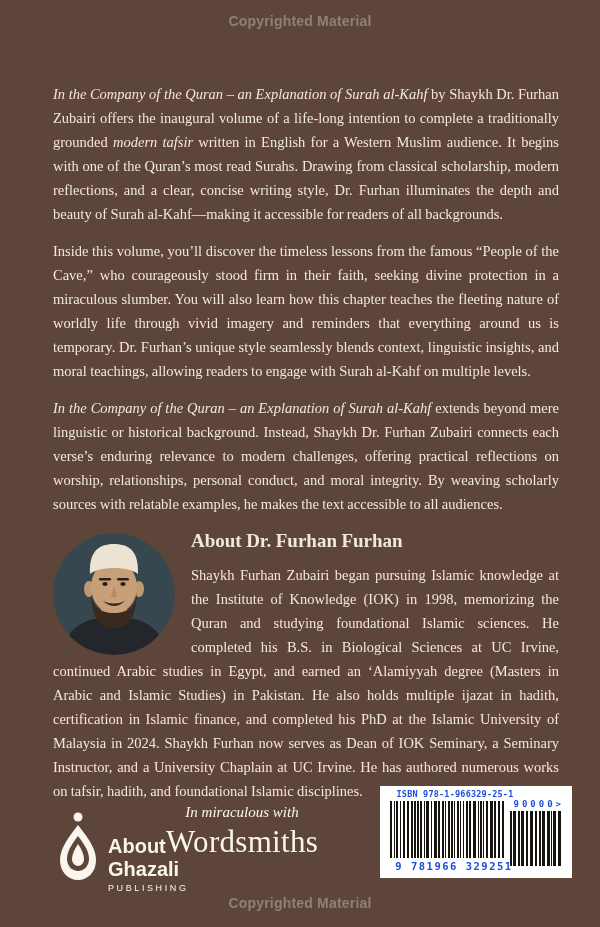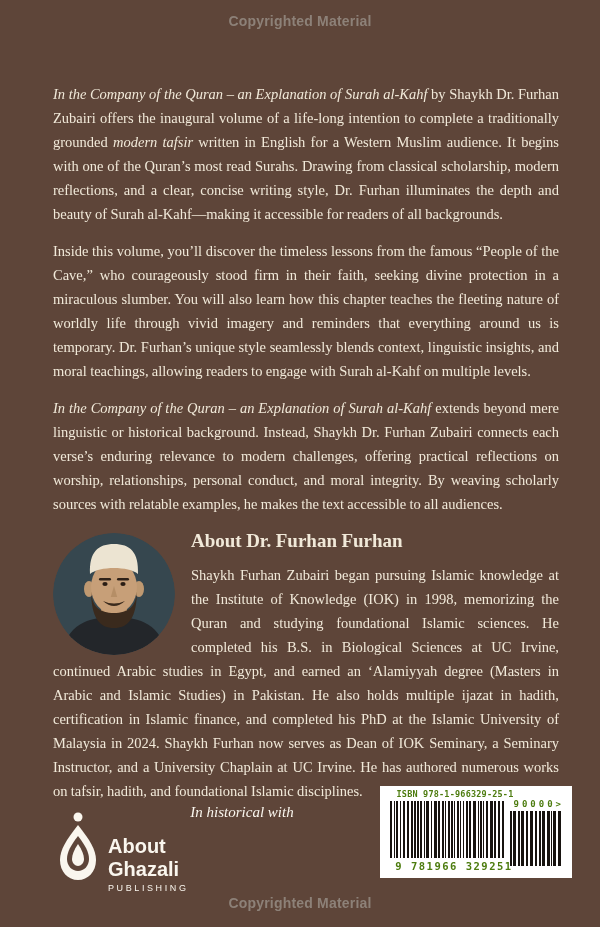--- a/index.html
+++ b/index.html
@@ -68,21 +68,21 @@
   .assoc { font-style:italic; font-size:15px; }
   .ws-name { font-size:31px; line-height:1.05; margin-top:5px; letter-spacing:0.3px; }
   .ws-press {
     color:var(--accent-orange, #d4713c);
     font-size:26px; line-height:1;
     text-align:right; padding-right:8px; margin-top:-4px;
   }
 
   .barcode {
     position:absolute; left:380px; top:4px; width:192px; height:92px;
-    background:#ffffff; color:#4d7c0f;
+    background:#ffffff; color:#1d4ed8;
     font-family:"DejaVu Sans Mono", monospace;
   }
   .bc-isbn {
     position:absolute; top:3px; left:8px; width:134px;
     text-align:center; font-size:8.5px; font-weight:bold; letter-spacing:0.2px;
     white-space:nowrap;
   }
   .bc-addon-label {
     position:absolute; top:13px; right:8px;
     font-size:9px; font-weight:bold; letter-spacing:3px;
@@ -150,21 +150,22 @@
         <path d="M22 34 C18 40 16 45 16 49 C16 53 19 56 22 56 C25 56 28 53 28 49 C28 45 26 40 22 34 Z" fill="#faf6ee"></path>
       </svg>
       <div class="ig-text">
         <div class="ig-line1">About</div>
         <div class="ig-line2">Ghazali</div>
         <div class="ig-line3">PUBLISHING</div>
       </div>
     </div>
 
     <div class="ws">
-      <div class="assoc">In historical with</div>
+      <div class="assoc">In miraculous with</div>
+      <div class="ws-name">Wordsmiths</div>
     </div>
 
     <div class="barcode">
       <div class="bc-isbn">ISBN 978-1-966329-25-1</div>
       <div class="bc-addon-label">90000&gt;</div>
       <div class="bc-main" data-barcode="34"><span style="width: 2px; margin-right: 2px;"></span><span style="width: 1px; margin-right: 1px;"></span><span style="width: 2px; margin-right: 2px;"></span><span style="width: 1px; margin-right: 2px;"></span><span style="width: 2px; margin-right: 2px;"></span><span style="width: 2px; margin-right: 2px;"></span><span style="width: 2px; margin-right: 1px;"></span><span style="width: 2px; margin-right: 1px;"></span><span style="width: 2px; margin-right: 1px;"></span><span style="width: 2px; margin-right: 2px;"></span><span style="width: 1px; margin-right: 1px;"></span><span style="width: 3px; margin-right: 2px;"></span><span style="width: 1px; margin-right: 2px;"></span><span style="width: 3px; margin-right: 1px;"></span><span style="width: 2px; margin-right: 2px;"></span><span style="width: 2px; margin-right: 1px;"></span><span style="width: 1px; margin-right: 2px;"></span><span style="width: 2px; margin-right: 1px;"></span><span style="width: 2px; margin-right: 1px;"></span><span style="width: 1px; margin-right: 2px;"></span><span style="width: 2px; margin-right: 1px;"></span><span style="width: 1px; margin-right: 2px;"></span><span style="width: 1px; margin-right: 2px;"></span><span style="width: 2px; margin-right: 1px;"></span><span style="width: 2px; margin-right: 2px;"></span><span style="width: 3px; margin-right: 2px;"></span><span style="width: 1px; margin-right: 1px;"></span><span style="width: 2px; margin-right: 1px;"></span><span style="width: 1px; margin-right: 2px;"></span><span style="width: 2px; margin-right: 2px;"></span><span style="width: 3px; margin-right: 1px;"></span><span style="width: 2px; margin-right: 2px;"></span><span style="width: 2px; margin-right: 2px;"></span><span style="width: 2px; margin-right: 2px;"></span></div>
       <div class="bc-addon" data-barcode="13"><span style="width: 2px; margin-right: 1px;"></span><span style="width: 3px; margin-right: 2px;"></span><span style="width: 2px; margin-right: 1px;"></span><span style="width: 3px; margin-right: 2px;"></span><span style="width: 2px; margin-right: 2px;"></span><span style="width: 3px; margin-right: 2px;"></span><span style="width: 2px; margin-right: 2px;"></span><span style="width: 2px; margin-right: 1px;"></span><span style="width: 3px; margin-right: 2px;"></span><span style="width: 3px; margin-right: 1px;"></span><span style="width: 1px; margin-right: 1px;"></span><span style="width: 3px; margin-right: 2px;"></span><span style="width: 3px; margin-right: 1px;"></span></div>
       <div class="bc-digits">9 781966 329251</div>
     </div>
 

